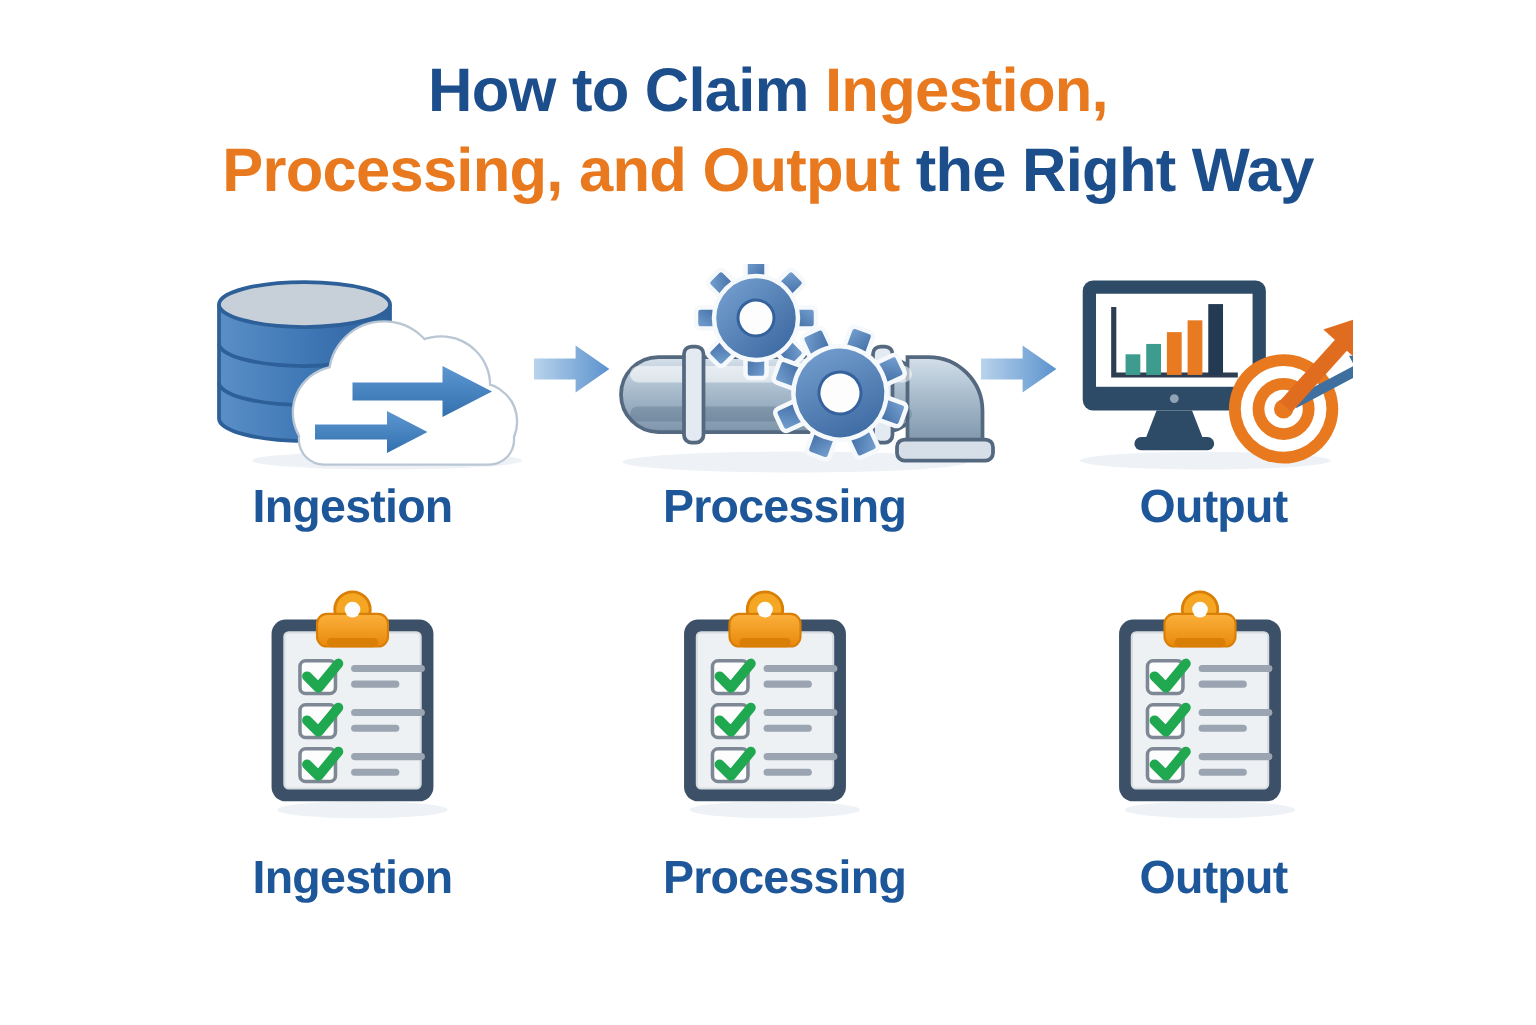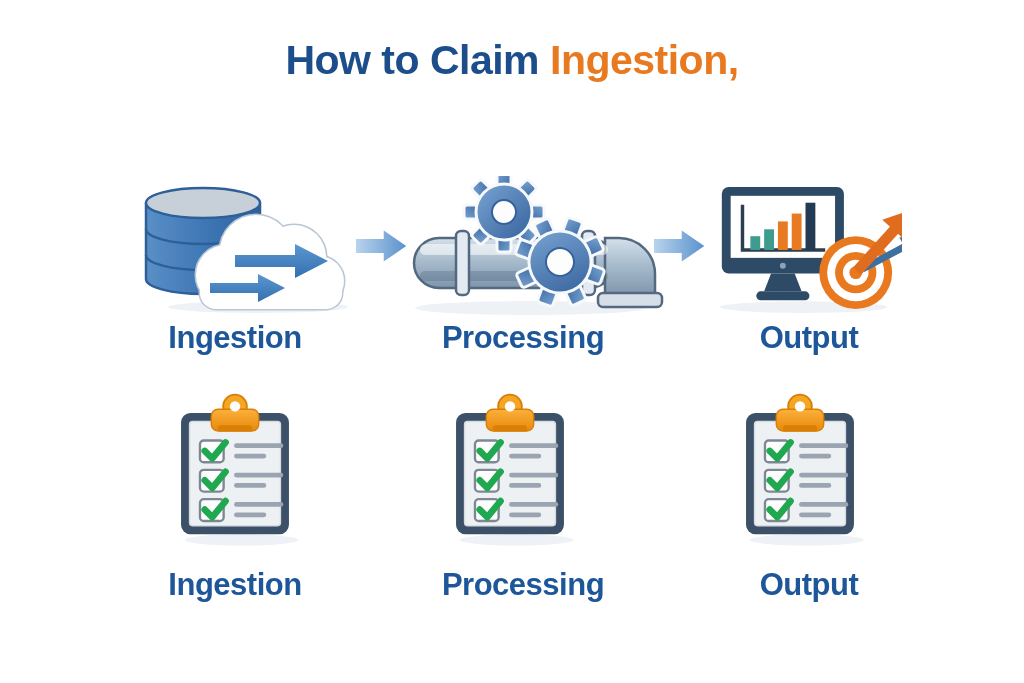--- a/index.html
+++ b/index.html
@@ -76,20 +76,21 @@
       </linearGradient>
       <linearGradient id="clipGrad" x1="0" y1="0" x2="0" y2="1">
         <stop offset="0" stop-color="#fbb03b"></stop>
           <stop offset="1" stop-color="#e8890b"></stop>
       </linearGradient>
     </defs>
   </svg>
 
   <div class="title">
     <div><span class="t-blue">How to Claim</span> <span class="t-orange">Ingestion,</span></div>
+    <div><span class="t-orange">Processing, and Output</span> <span class="t-blue">the Right Way</span></div>
   </div>
 
   <svg class="stage-icon ing-icon" viewBox="0 0 215 132">
     <ellipse cx="120" cy="124" rx="90" ry="6" fill="#eef2f6"></ellipse>
     <g>
       <path d="M8 20 v76 a57 15 0 0 0 114 0 V20" fill="url(#dbGrad)" stroke="#2d5f98" stroke-width="2.5"></path>
       <path d="M8 46 a57 15 0 0 0 114 0" fill="none" stroke="#2d5f98" stroke-width="2.5"></path>
       <path d="M8 72 a57 15 0 0 0 114 0" fill="none" stroke="#2d5f98" stroke-width="2.5"></path>
       <ellipse cx="65" cy="20" rx="57" ry="15" fill="#c7d0d9" stroke="#2d5f98" stroke-width="2.5"></ellipse>
     </g>

